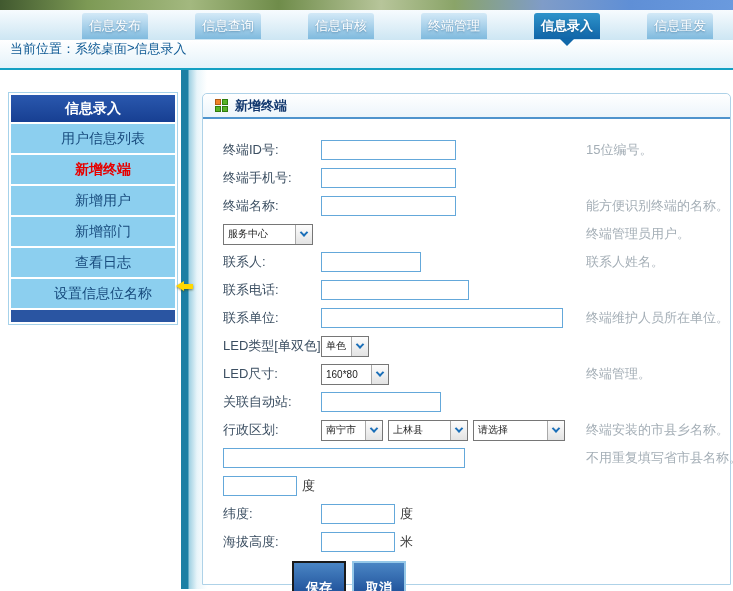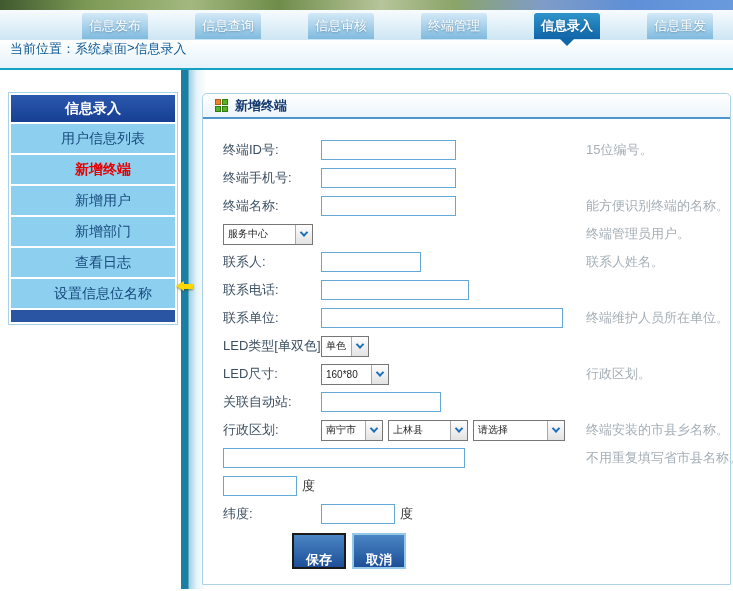--- a/index.html
+++ b/index.html
@@ -217,21 +217,21 @@
       <div class="frow">
         <span class="flabel">LED尺寸:</span>
         <span class="fctrl">
           <span class="sel" style="width:68px">
             <span class="sel-text">160*80</span>
             <span class="sel-btn">
                 <i class="chev"></i>
               </span>
           </span>
         </span>
-        <span class="hint">行政区划。</span>
+        <span class="hint">终端管理。</span>
       </div>
 
       <div class="frow">
         <span class="flabel">关联自动站:</span>
         <span class="fctrl">
             <input class="txt" style="width: 120px;" value="">
           </span>
         <span class="hint"></span>
       </div>
 
@@ -275,20 +275,27 @@
       </div>
 
       <div class="frow">
         <span class="flabel">纬度:</span>
         <span class="fctrl">
           <input class="txt" style="width: 74px;" value="">
           <span class="unit">度</span>
         </span>
       </div>
 
+      <div class="frow">
+        <span class="flabel">海拔高度:</span>
+        <span class="fctrl">
+          <input class="txt" style="width: 74px;" value="">
+          <span class="unit">米</span>
+        </span>
+      </div>
 
       <div class="btnrow">
         <button class="btn btn-save">保存</button>
         <button class="btn btn-cancel">取消</button>
       </div>
 
     </div>
   </div>
 </div>
 

